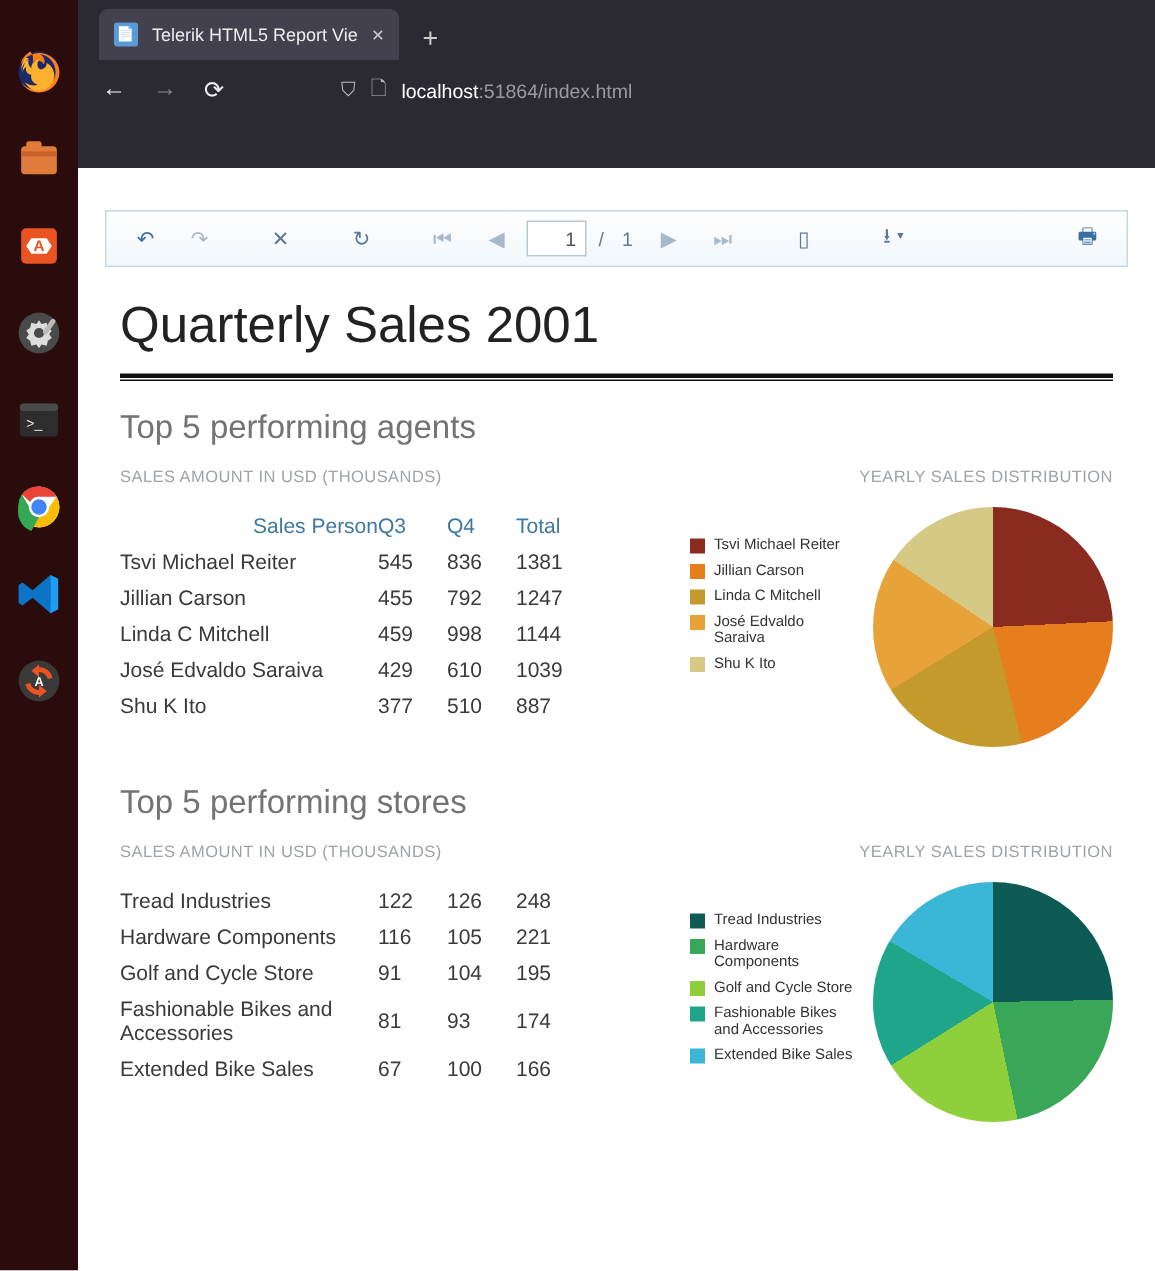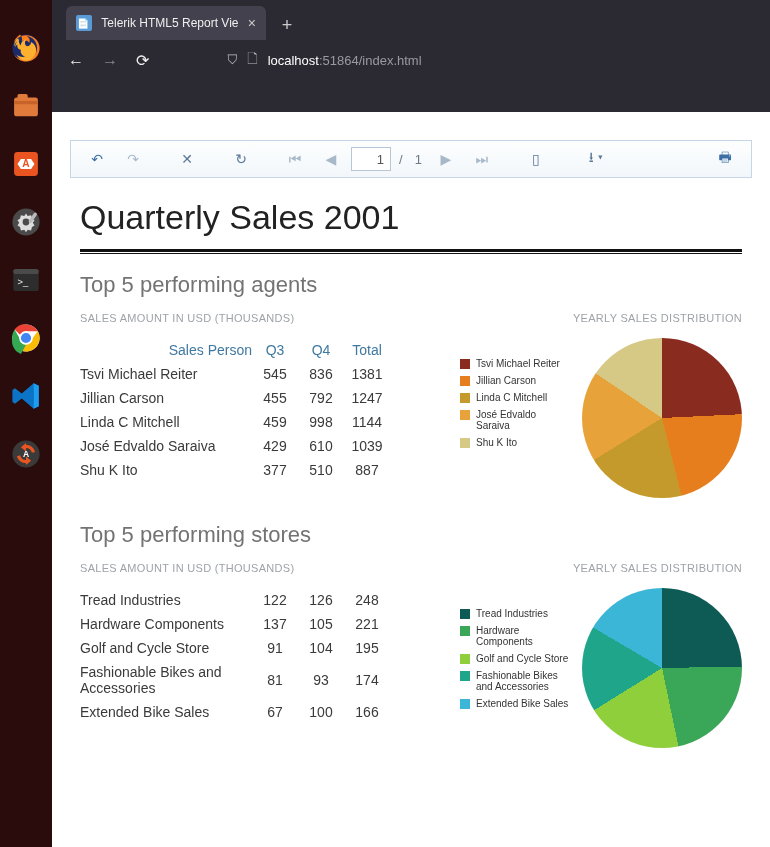--- a/index.html
+++ b/index.html
@@ -161,21 +161,21 @@
     font-size: 14px;
     color: #3a3a3a;
   }
   table.sales th {
     text-align: right;
     font-weight: 400;
     color: #3f78a0;
     padding: 4px 0;
   }
   table.sales th.num, table.sales td.num {
-    text-align: center;
+    text-align: left;
     width: 46px;
   }
   table.sales td {
     padding: 4px 0;
   }
   .right {
     flex:1;
     display:flex;
     flex-direction:column;
     align-items:flex-end;
@@ -404,21 +404,21 @@
         <table class="sales">
           <tbody>
           <tr>
                 <td>Tread Industries</td>
                 <td class="num">122</td>
                 <td class="num">126</td>
                 <td class="num">248</td>
               </tr>
           <tr>
                 <td>Hardware Components</td>
-                <td class="num">137</td>
+                <td class="num">116</td>
                 <td class="num">105</td>
                 <td class="num">221</td>
               </tr>
           <tr>
                 <td>Golf and Cycle Store</td>
                 <td class="num">91</td>
                 <td class="num">104</td>
                 <td class="num">195</td>
               </tr>
           <tr>

